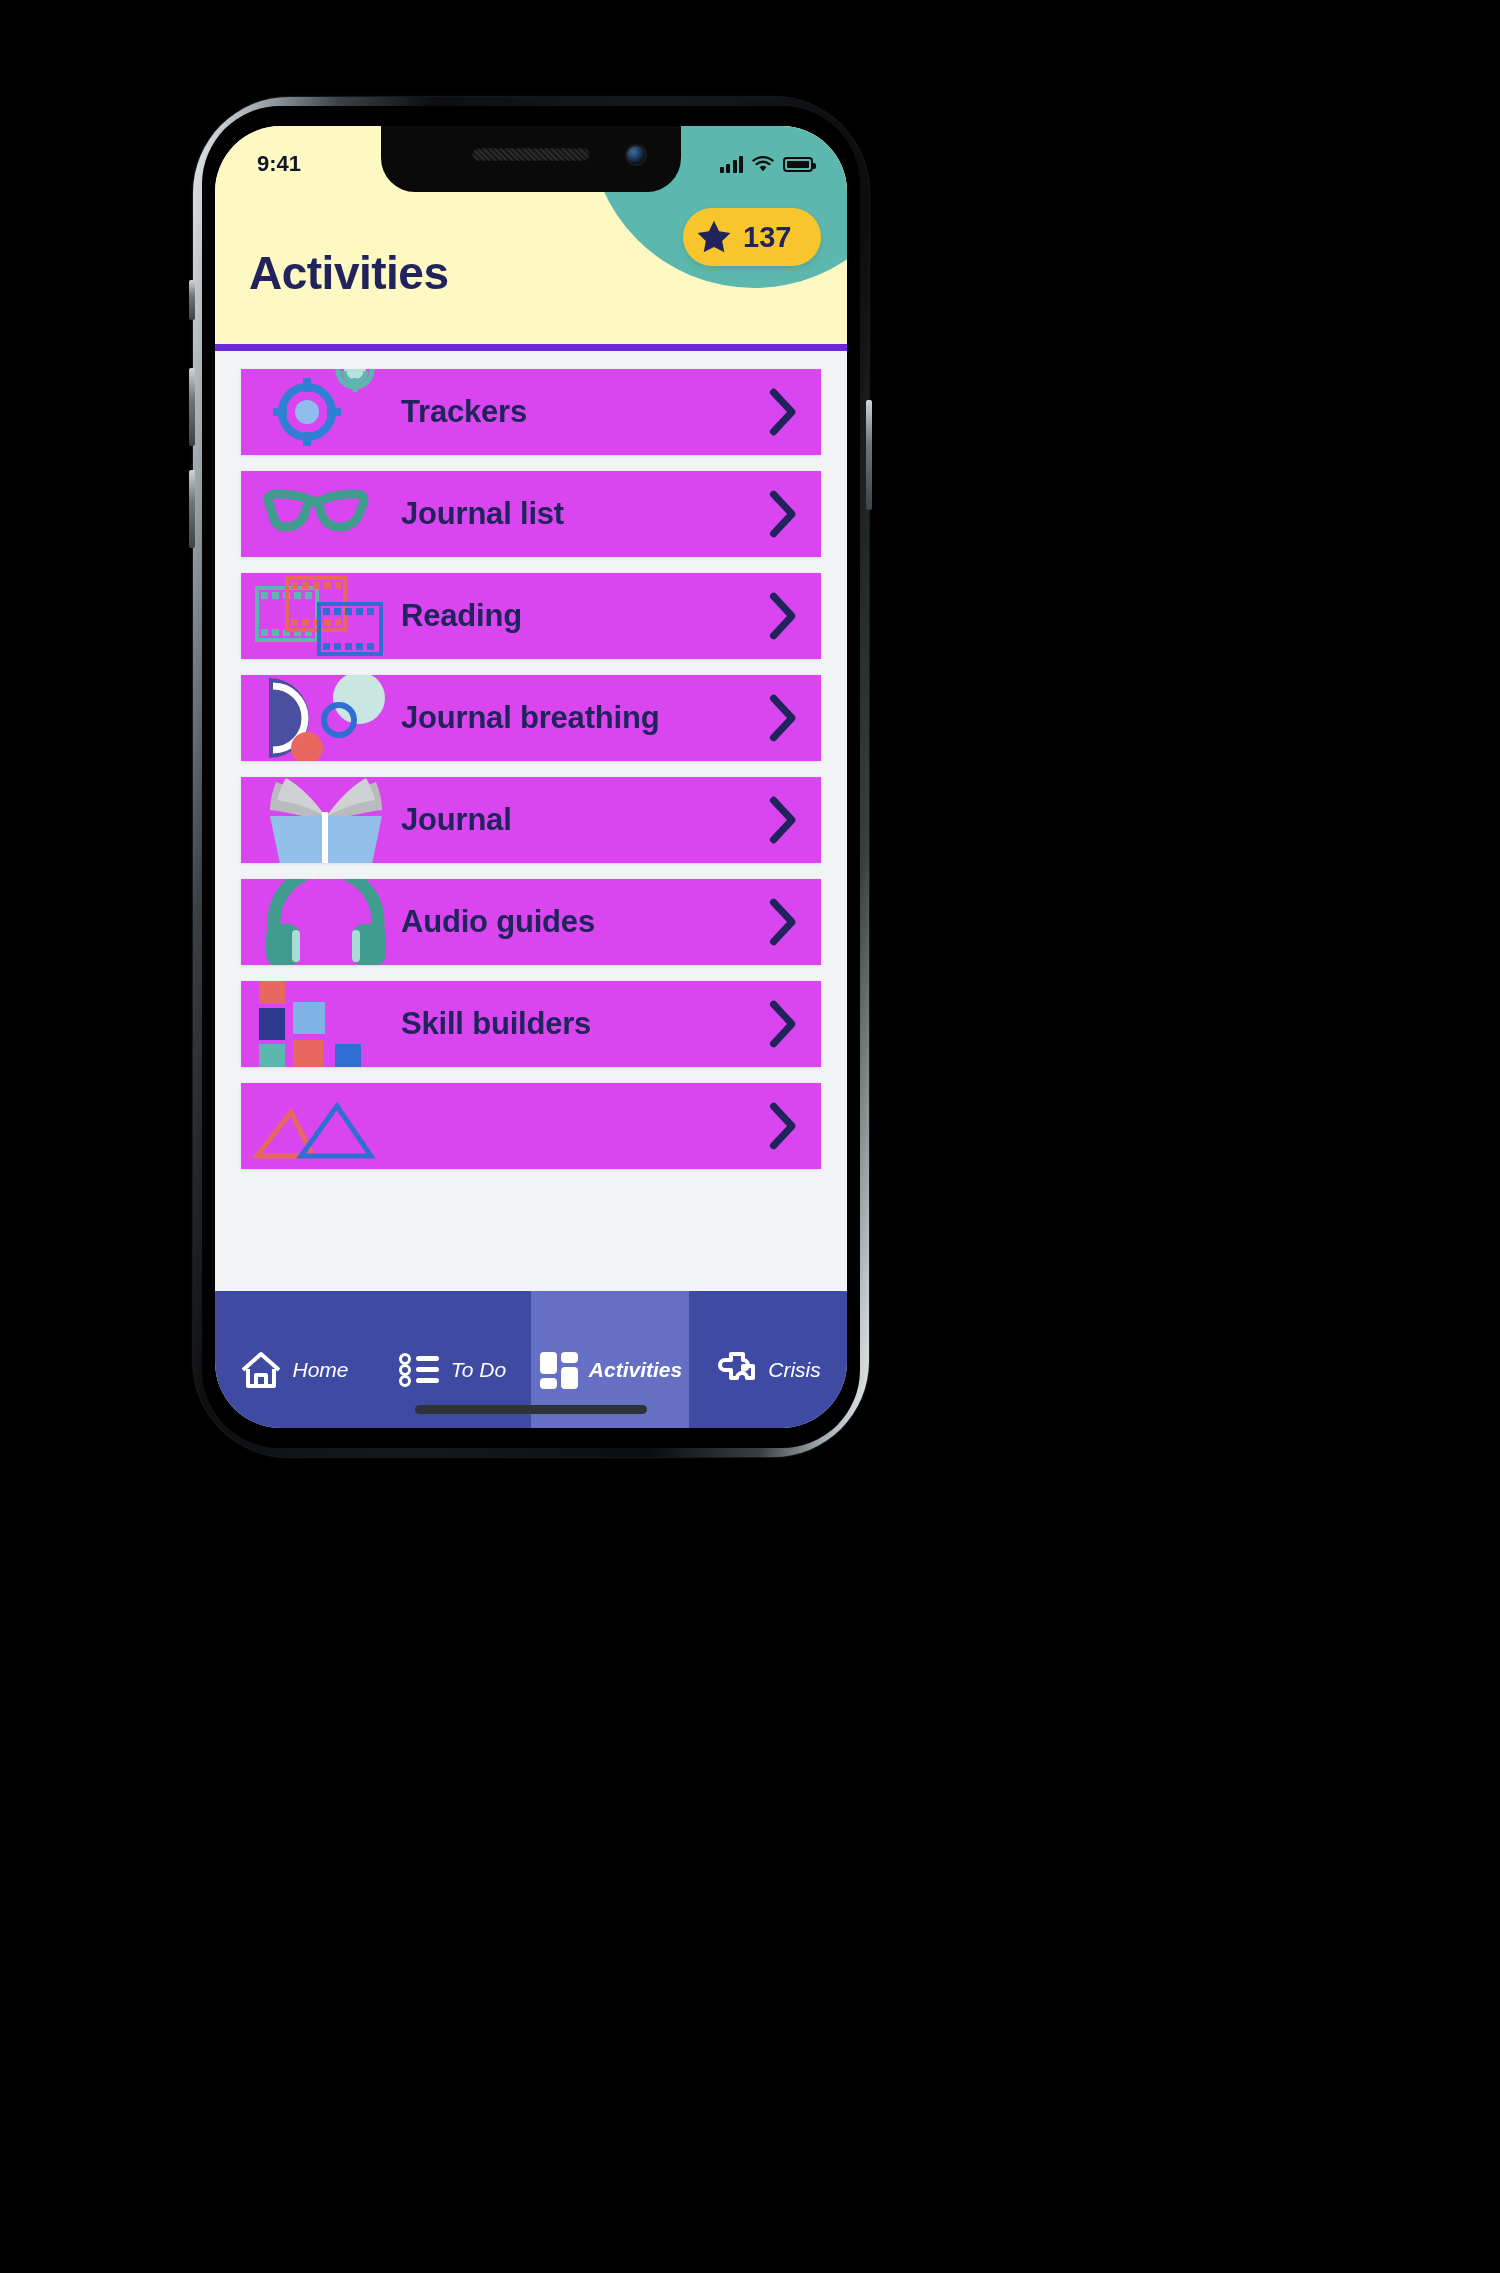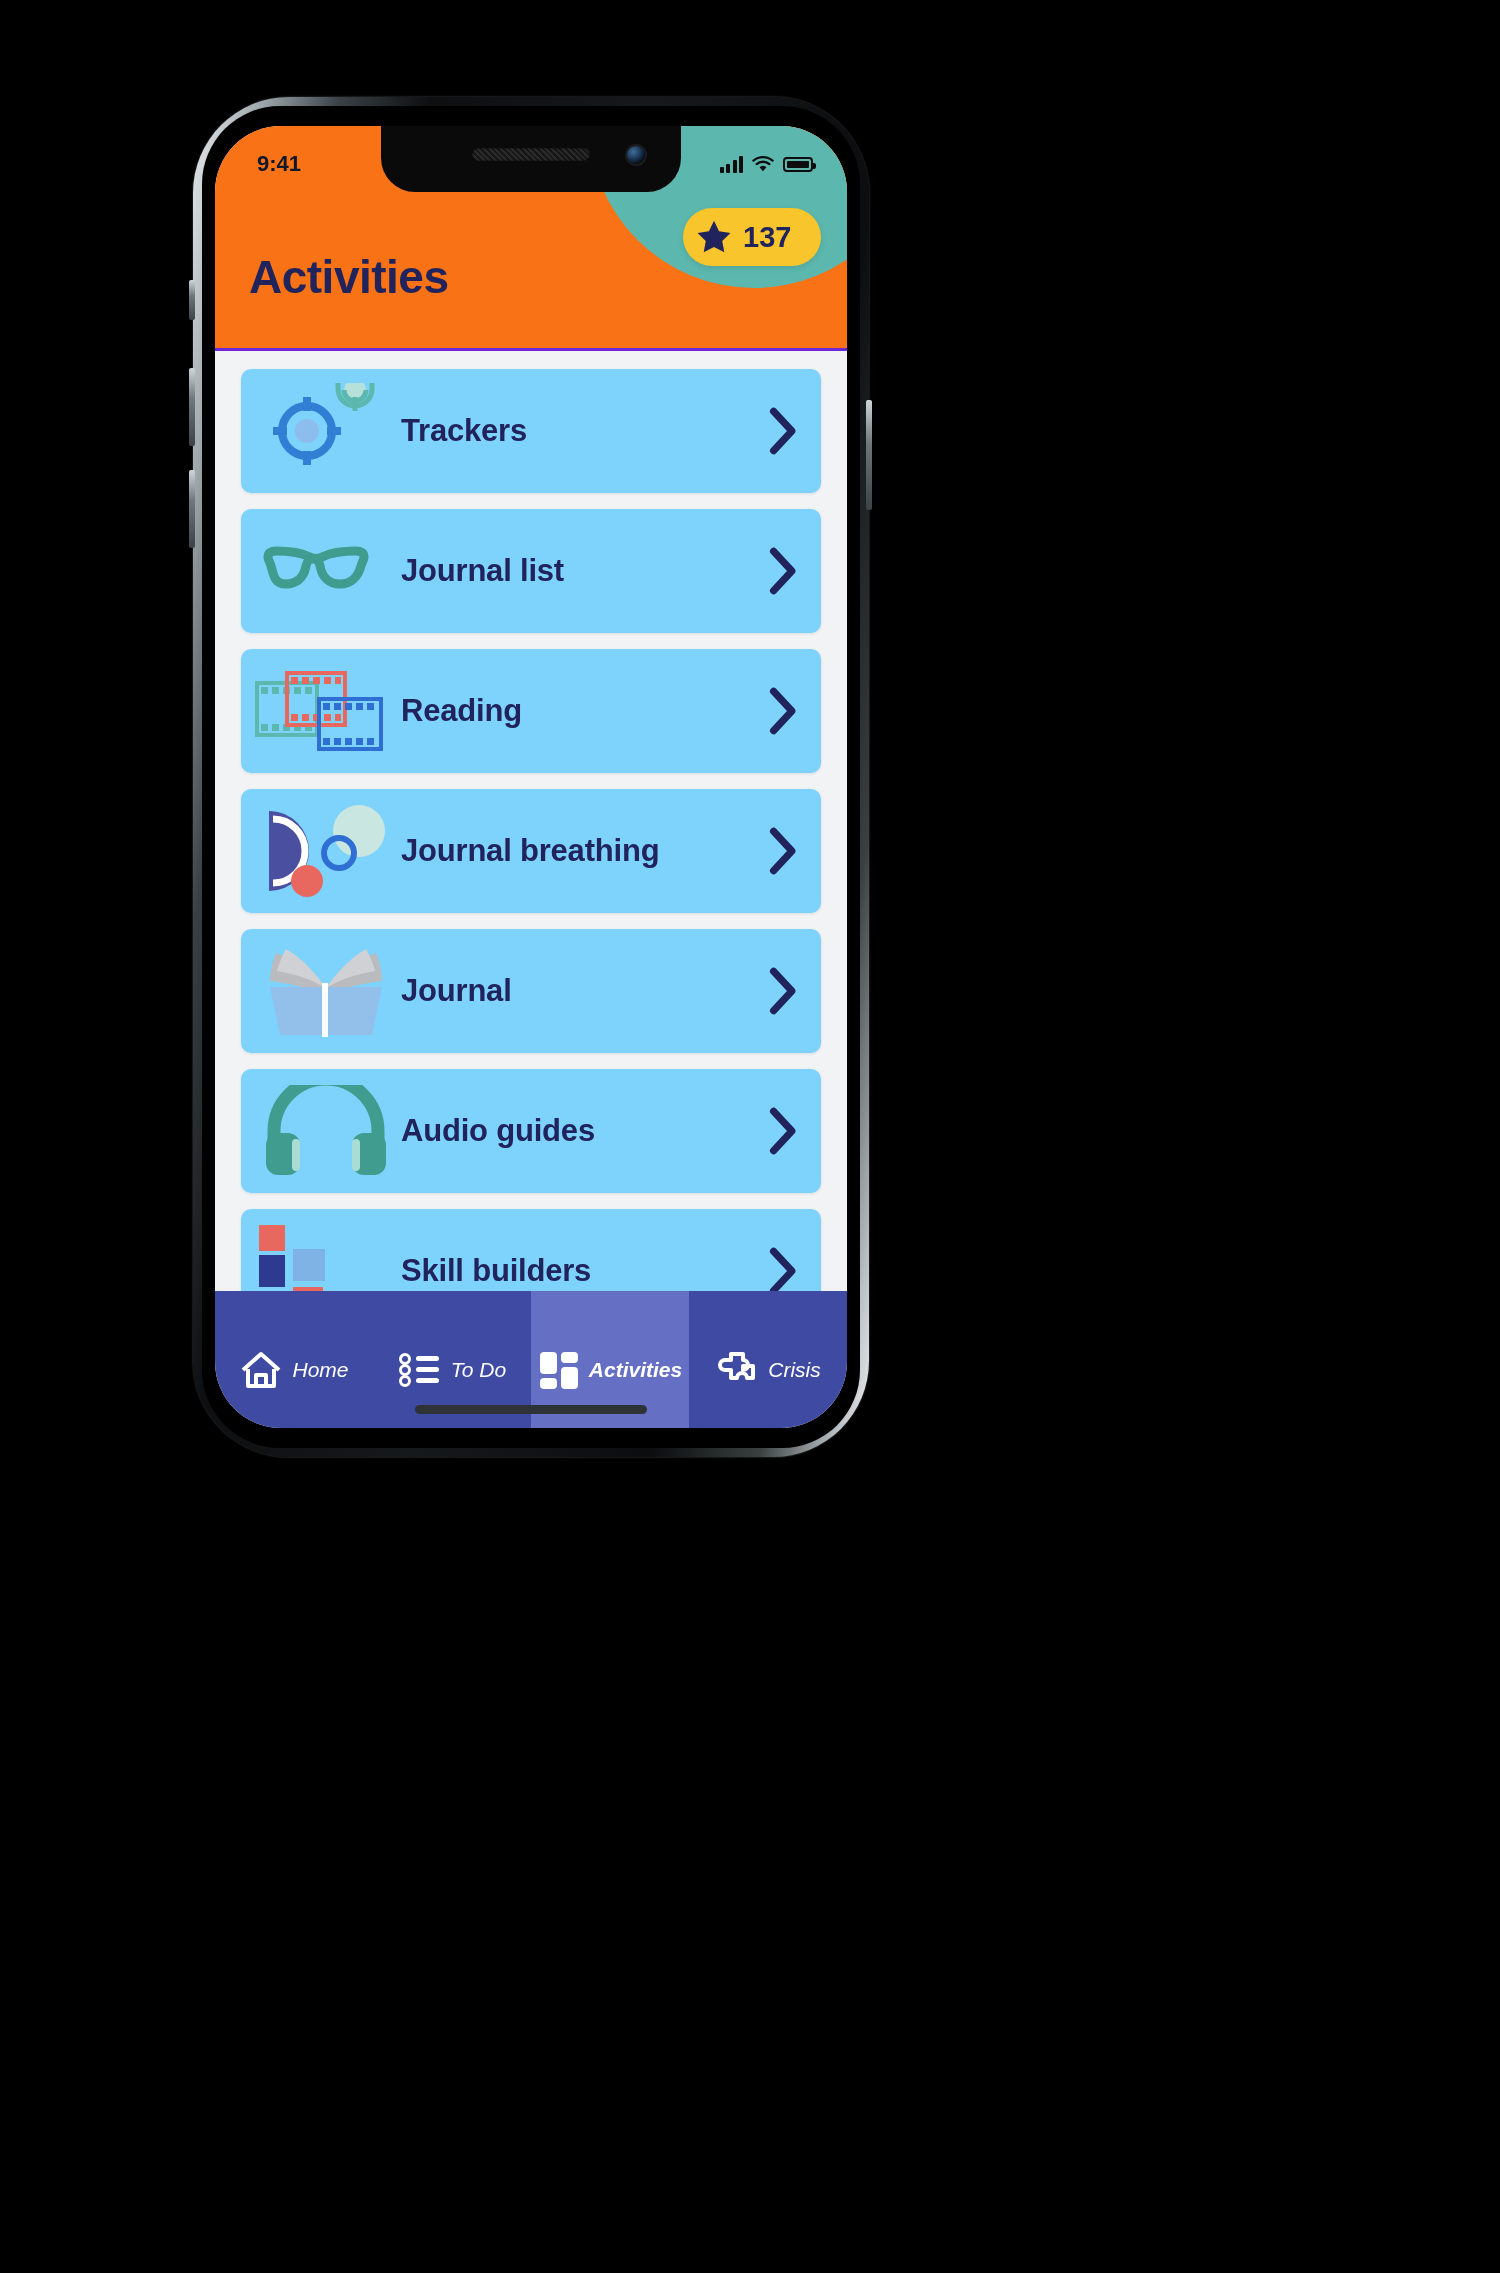--- a/index.html
+++ b/index.html
@@ -88,22 +88,22 @@
     position: relative; padding: 2px;
   }
   .battery::after {
     content:""; position:absolute; right:-5px; top:4px; width:3px; height:6px;
     background:#0d0d0d; border-radius:0 2px 2px 0;
   }
   .battery span { display:block; height:100%; background:#0d0d0d; border-radius:1px; }
 
   
   .header {
-    position: relative; height: 225px; background: #f97316; overflow: hidden;
-    border-bottom: 3px solid #6d28d9;
+    position: relative; height: 225px; background: #fef9c3; overflow: hidden;
+    border-bottom: 7px solid #6d28d9;
   }
   .teal-blob {
     position: absolute; right: -72px; top: -168px;
     width: 330px; height: 330px; border-radius: 50%;
     background: #5cb8ae;
   }
   .page-title {
     position: absolute; left: 34px; bottom: 44px;
     font-size: 46px; font-weight: 700; color: #21245c; letter-spacing: -0.5px;
   }
@@ -120,22 +120,22 @@
   
   .list-area {
     position: relative;
     height: 940px;
     background: #f2f3f5;
     padding: 18px 26px 0 26px;
     overflow: hidden;
   }
   .row {
     display: flex; align-items: center;
-    height: 124px; margin-bottom: 16px;
-    background: #7dd3fc; border-radius: 10px;
+    height: 86px; margin-bottom: 16px;
+    background: #d946ef; border-radius: 0;
     box-shadow: 0 1px 3px rgba(20,25,60,.10);
     padding: 0 22px 0 10px;
     position: relative; overflow: hidden;
   }
   .row-icon {
     width: 150px; min-width: 150px; height: 102px;
     display: flex; align-items: center; justify-content: center;
   }
   .row-label {
     flex: 1; font-size: 31px; font-weight: 700; color: #21245c;

